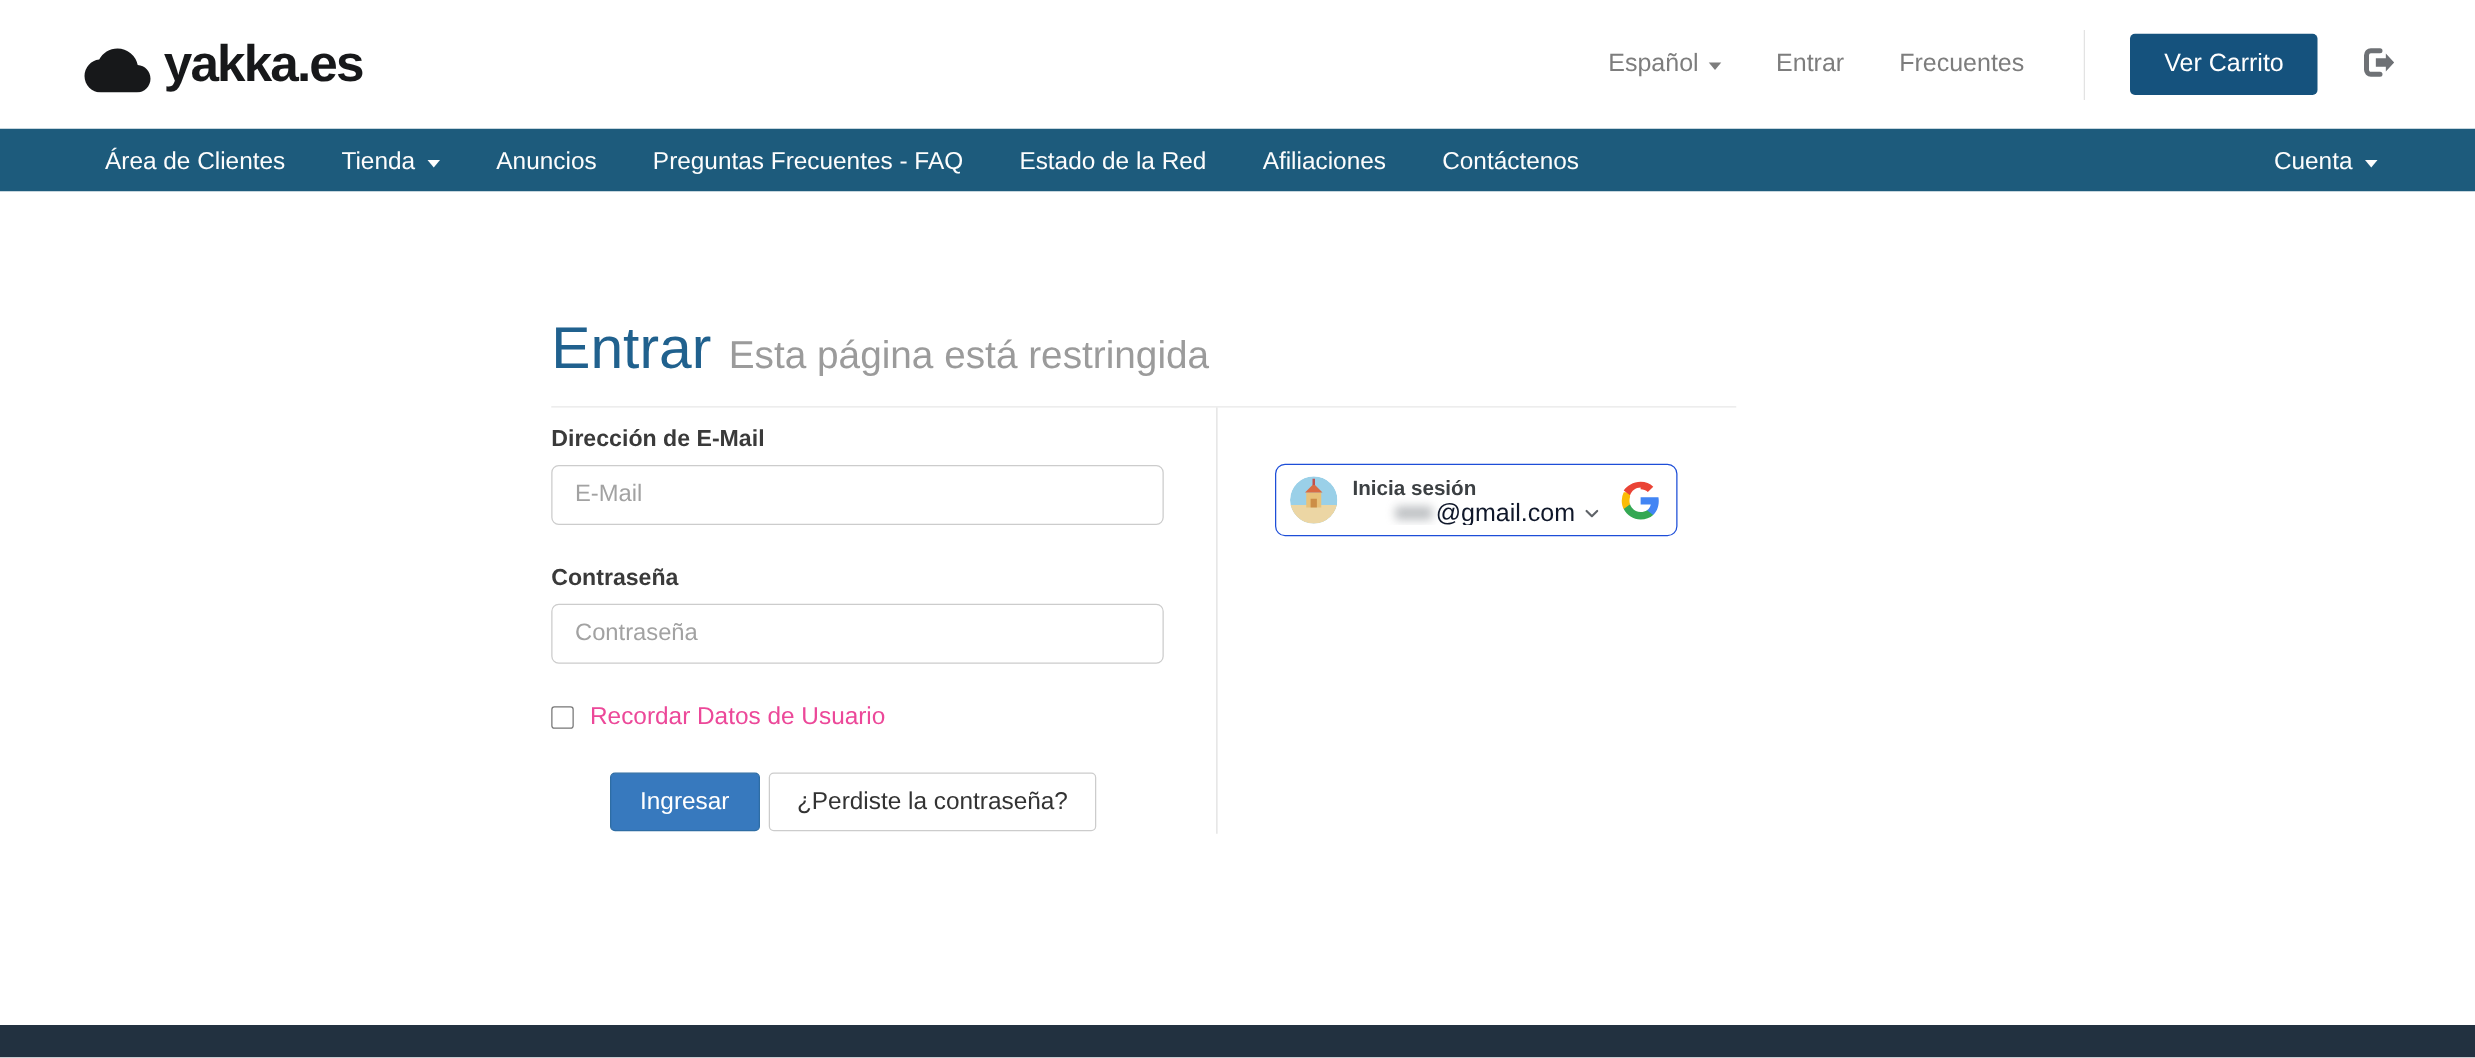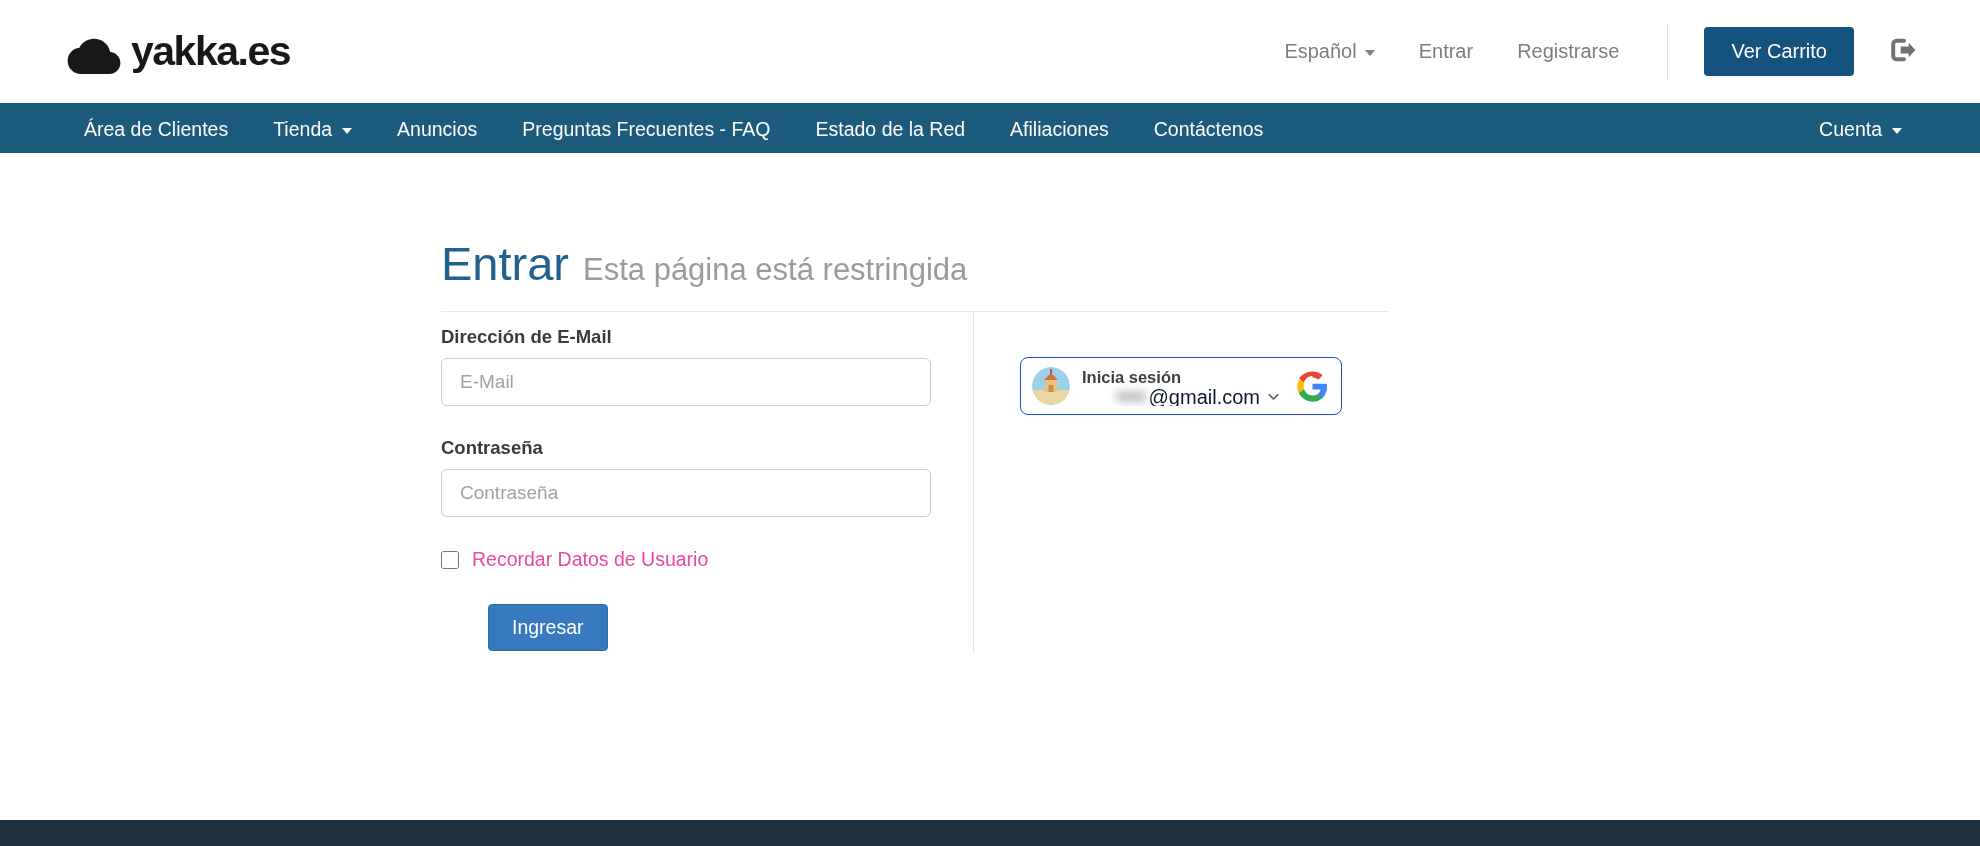--- a/index.html
+++ b/index.html
@@ -55,21 +55,21 @@
   }
   .nav-link{
     color:#fdfdfd;font-size:19.5px;text-decoration:none;cursor:pointer;
     margin-right:45px;display:inline-flex;align-items:center;white-space:nowrap;
   }
   .nav-link .caret{margin-left:10px;border-top-color:#fdfdfd;}
   .nav-right{margin-left:auto;margin-right:16px;}
   .nav-right.nav-link{margin-right:16px;}
 
   
-  .content{position:absolute;left:441px;top:236px;width:948px;}
+  .content{position:absolute;left:441px;top:250px;width:948px;}
   .page-title-row{white-space:nowrap;}
   .page-title{
     display:inline;font-size:47px;font-weight:300;color:var(--heading-color);
     margin:0;letter-spacing:0;
   }
   .page-subtitle{
     font-size:31px;font-weight:300;color:#9b9b9b;margin-left:14px;
   }
   .title-rule{
     border:none;border-top:1px solid #e8e8e8;margin:20px 0 0 0;
@@ -147,21 +147,21 @@
     </span>
     <span class="logo-text">yakka.es</span>
   </div>
 
   <div class="header-right">
     <a class="header-link">
       <span>Español</span>
       <span class="caret"></span>
     </a>
     <a class="header-link">Entrar</a>
-    <a class="header-link">Registrarse</a>
+    <a class="header-link">Frecuentes</a>
     <span class="header-divider"></span>
     <button class="cart-button">Ver Carrito</button>
     <button class="logout-btn">
       <span>
         <svg width="32" height="32" viewBox="0 0 24 24">
           <path d="M13.5 5H8a2.6 2.6 0 0 0-2.6 2.6v8.8A2.6 2.6 0 0 0 8 19h5.5" fill="none" stroke="#6e7175" stroke-width="3" stroke-linecap="round"></path>
           <path d="M11 9.4h6V6.6L22 12l-5 5.4v-2.8h-6z" fill="#6e7175"></path>
         </svg>
       </span>
     </button>
@@ -200,20 +200,21 @@
       <label class="field-label field-gap">Contraseña</label>
       <input class="text-input" type="text" placeholder="Contraseña" style="">
 
       <div class="remember-row">
         <input type="checkbox" style="">
         <span class="remember-label">Recordar Datos de Usuario</span>
       </div>
 
       <div class="button-row">
         <button class="btn-primary">Ingresar</button>
+        <button class="btn-default">¿Perdiste la contraseña?</button>
       </div>
     </div>
 
     <div class="google-col">
       <div class="gsi-card">
         <span class="gsi-avatar">
           <svg width="38" height="38" viewBox="0 0 38 38">
             <defs>
                 <clipPath id="av">
                   <circle cx="19" cy="19" r="19"></circle>

